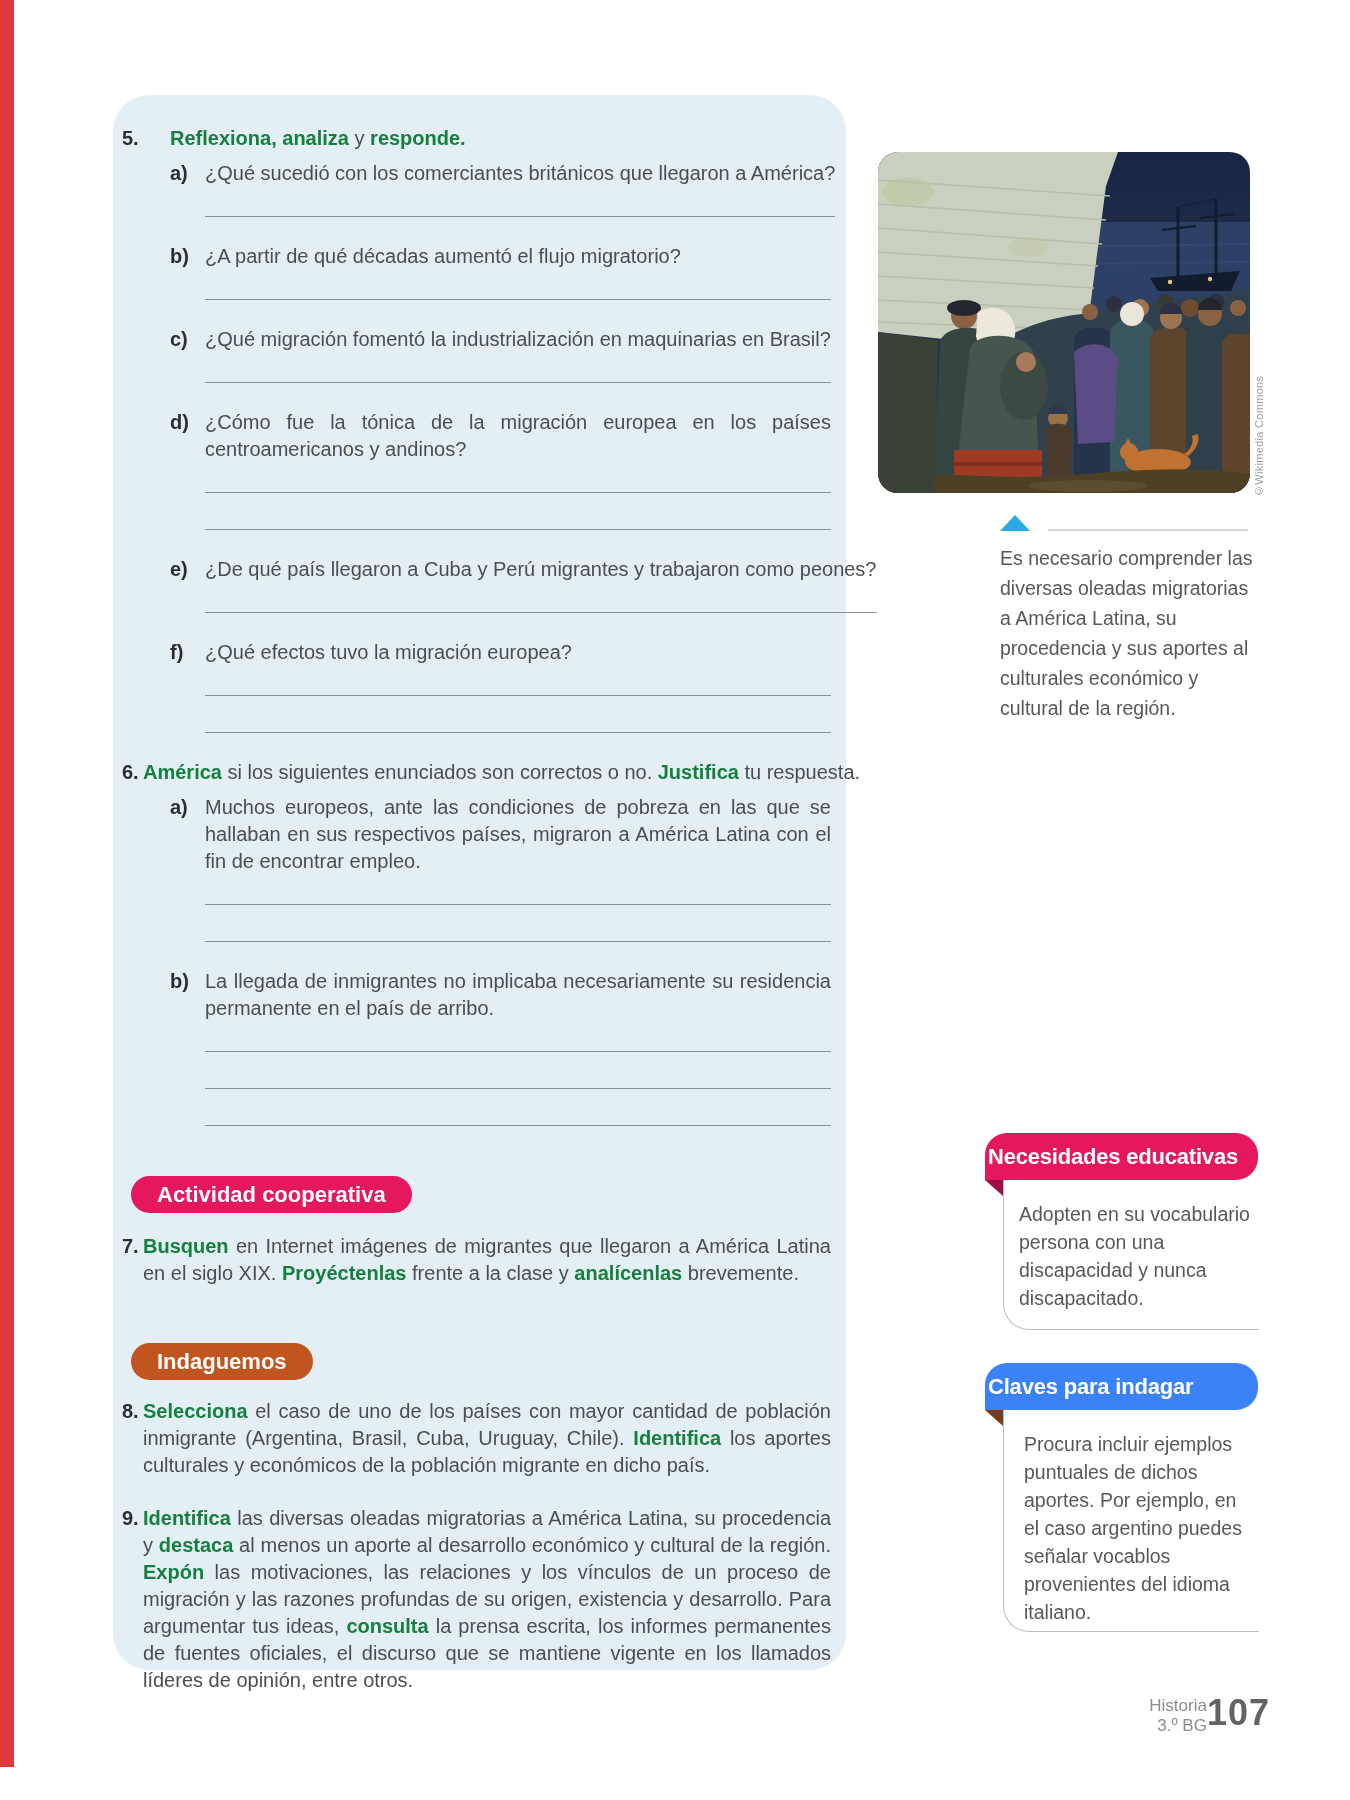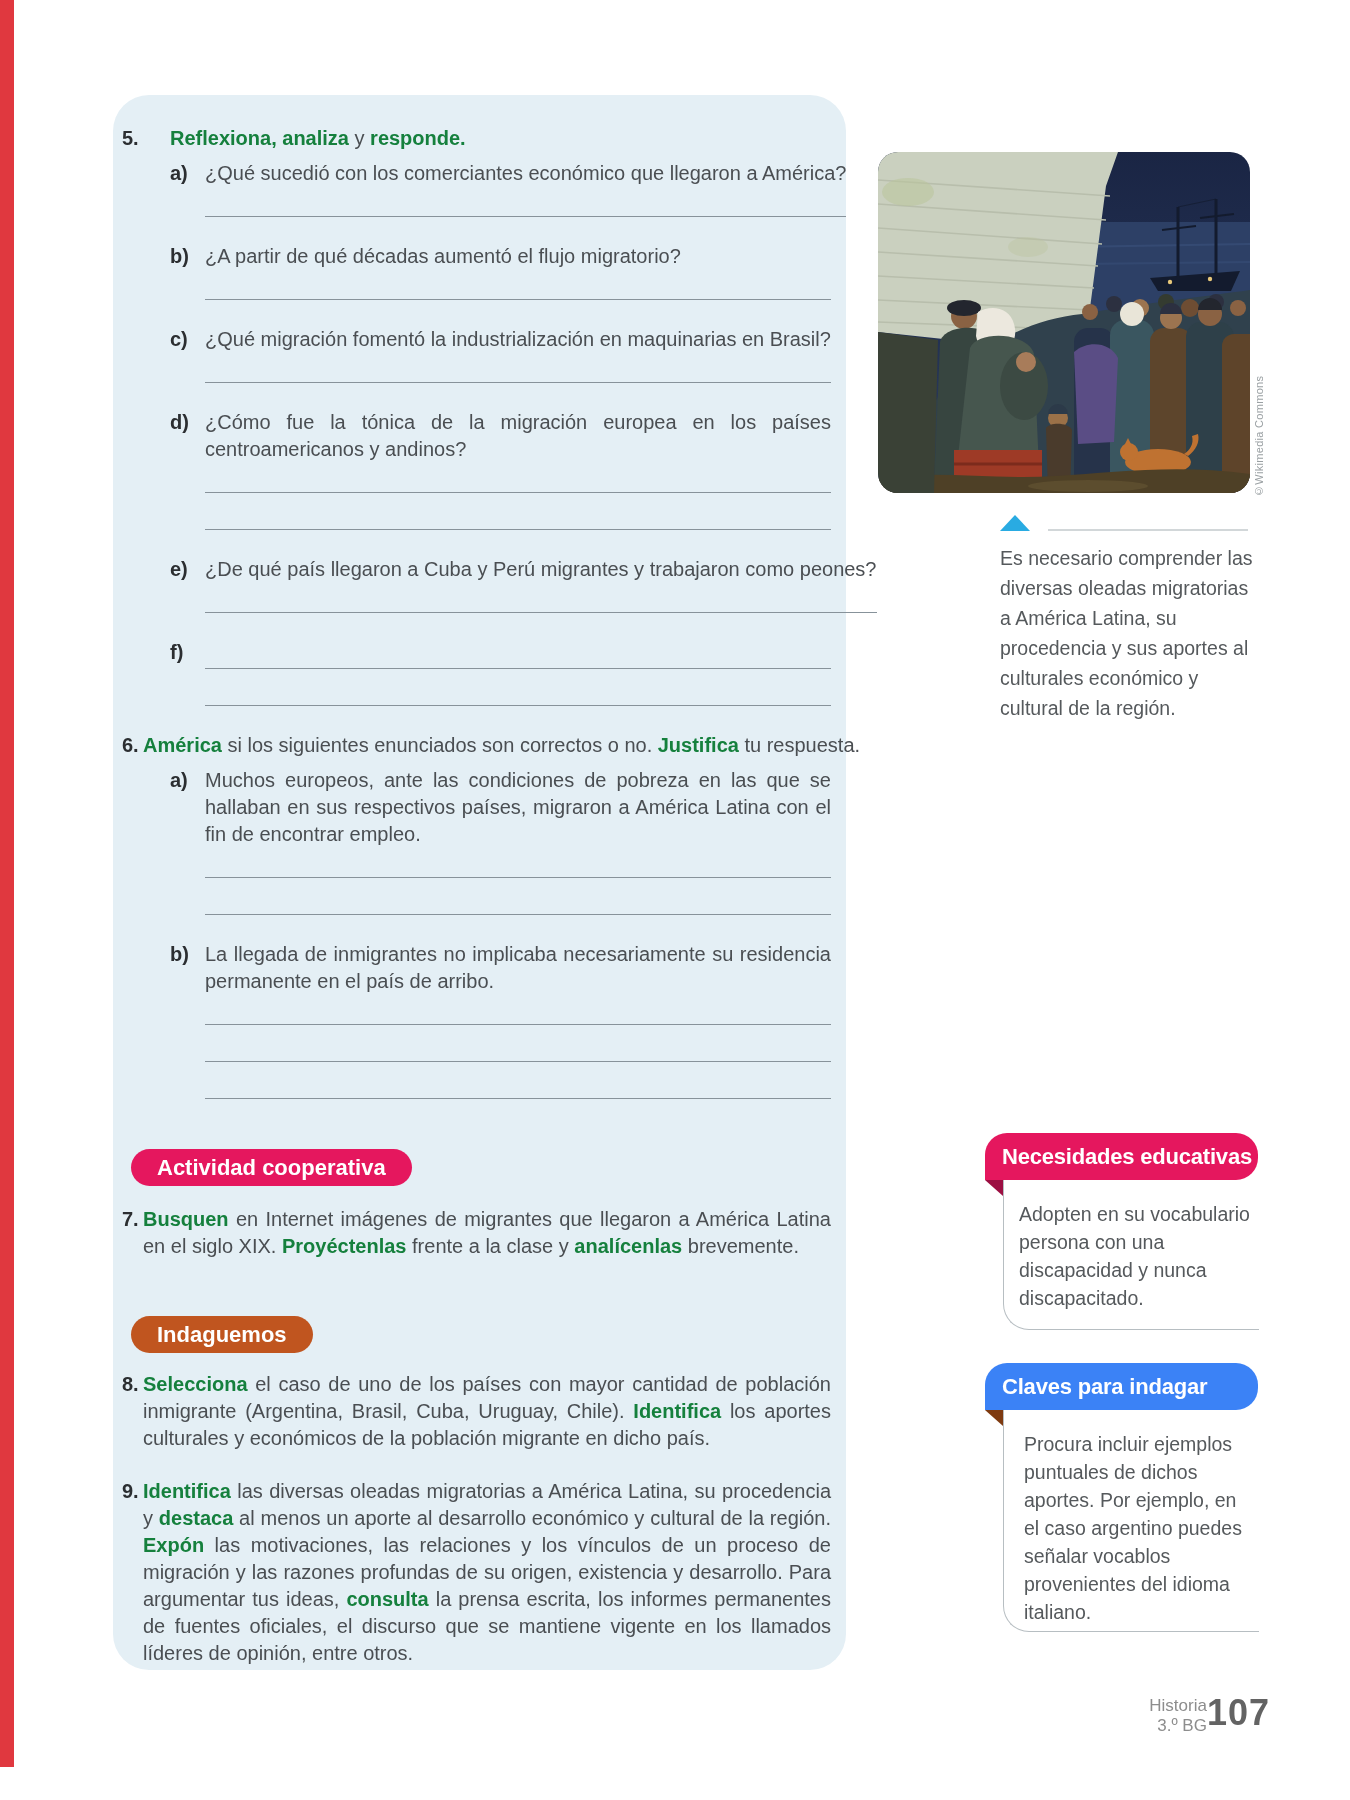--- a/index.html
+++ b/index.html
@@ -43,21 +43,21 @@
     font-size:11px; color:#9aa0a3; letter-spacing:.3px; }
   .tri { position:absolute; left:1000px; top:515px; width:0; height:0;
     border-left:15px solid transparent; border-right:15px solid transparent;
     border-bottom:16px solid #29abe2; }
   .cap-rule { position:absolute; left:1048px; top:529px; width:200px; height:2px; background:#d2d7d9; }
   .caption { position:absolute; left:1000px; top:543px; width:258px;
     font-size:19.5px; line-height:30px; color:#55595c; }
 
   
   .box-head { position:absolute; left:985px; width:273px; height:47px; line-height:47px;
-    padding-left:17px; border-radius:22px 22px 22px 0;
+    padding-left:3px; border-radius:22px 22px 22px 0;
     color:#fff; font-weight:bold; font-size:22px; letter-spacing:-0.2px; }
   .box-head.pink { top:1133px; background:#e5175e; }
   .box-head.orange { top:1363px; background:#3b82f6; }
   .fold { position:absolute; left:985px; width:18px; height:16px;
     clip-path:polygon(0 0,100% 0,100% 100%); }
   .fold.pink { top:1180px; background:#9c0f42; }
   .fold.orange { top:1410px; background:#7e3a10; }
   .box-body { position:absolute; left:1003px; width:256px;
     border-left:1.5px solid #b7bec2; border-bottom:1.5px solid #b7bec2;
     border-bottom-left-radius:26px; padding:20px 6px 0 20px;
@@ -78,21 +78,21 @@
 
 <div class="panel">
 
   <div class="ex mb8">
     <span class="ex-num w48">5.</span>
     <span class="ex-title"><b>Reflexiona, analiza</b><span> y </span><b>responde.</b></span>
   </div>
   <div class="item mt8">
     <span class="item-letter">a)</span>
     <div class="item-body">
-      <div class="item-q one">¿Qué sucedió con los comerciantes económico que llegaron a América?</div>
+      <div class="item-q one">¿Qué sucedió con los comerciantes británicos que llegaron a América?</div>
       <div class="ln"></div>
     </div>
   </div>
   <div class="item">
     <span class="item-letter">b)</span>
     <div class="item-body">
       <div class="item-q one">¿A partir de qué décadas aumentó el flujo migratorio?</div>
       <div class="ln"></div>
     </div>
   </div>
@@ -114,20 +114,21 @@
   <div class="item">
     <span class="item-letter">e)</span>
     <div class="item-body">
       <div class="item-q one">¿De qué país llegaron a Cuba y Perú migrantes y trabajaron como peones?</div>
       <div class="ln"></div>
     </div>
   </div>
   <div class="item">
     <span class="item-letter">f)</span>
     <div class="item-body">
+      <div class="item-q one">¿Qué efectos tuvo la migración europea?</div>
       <div class="ln"></div>
       <div class="ln"></div>
     </div>
   </div>
 
   <div class="ex mb8">
     <span class="ex-num w21">6.</span>
     <span class="ex-title"><b>América</b><span> si los siguientes enunciados son correctos o no. </span><b>Justifica</b><span> tu respuesta.</span></span>
   </div>
   <div class="item mt8">

